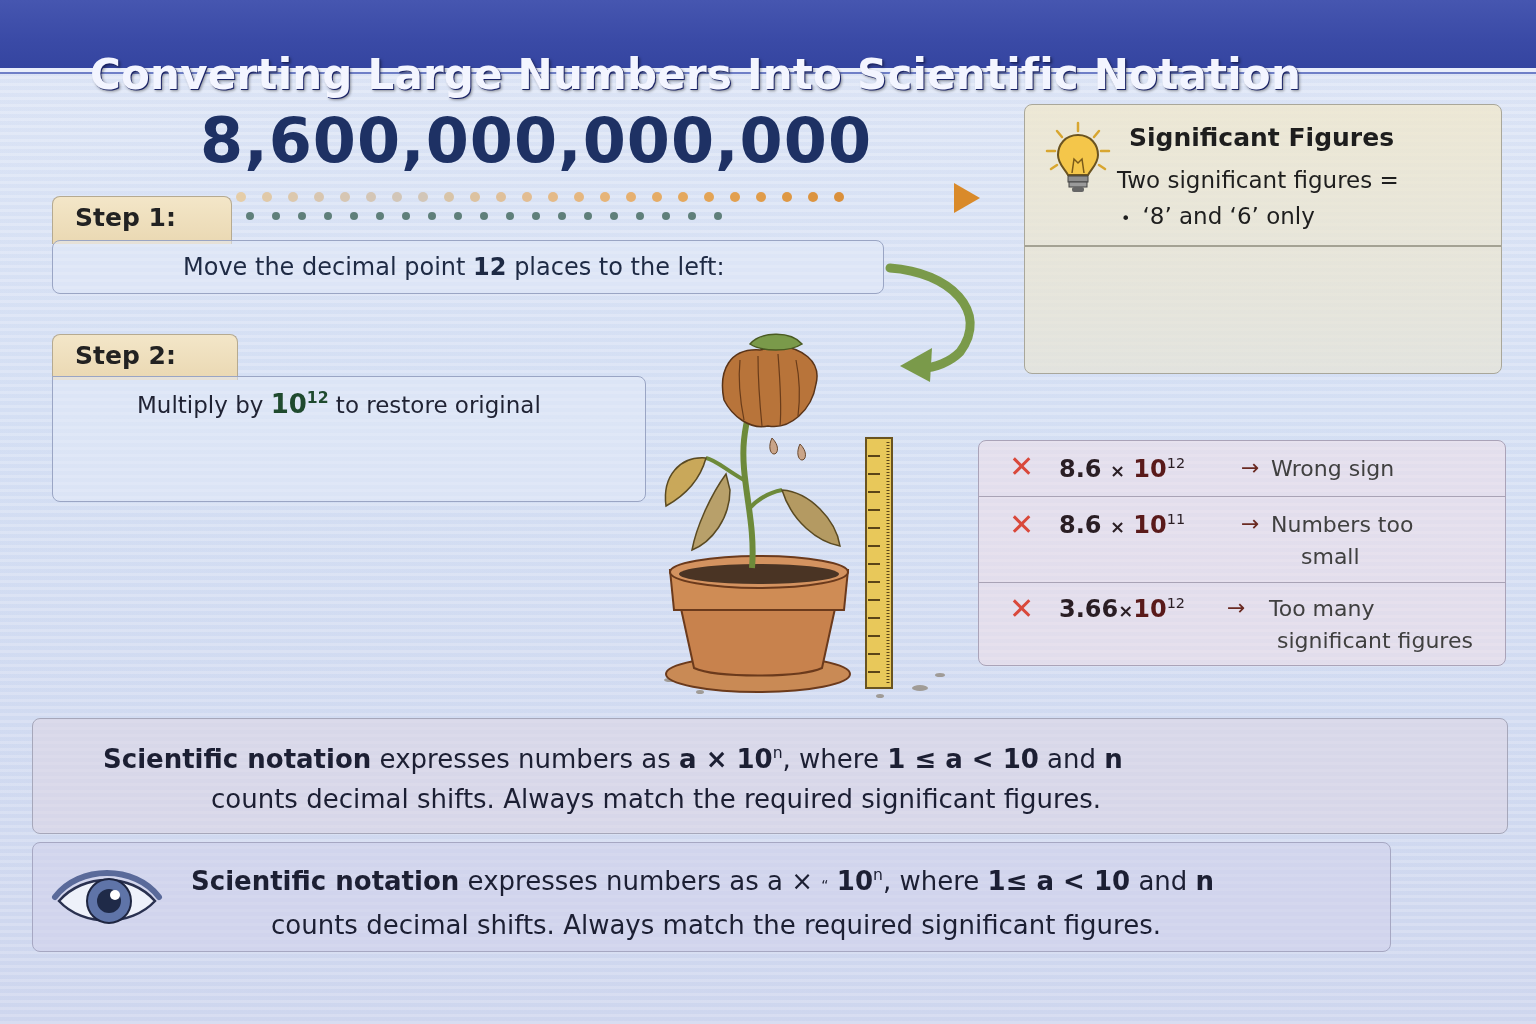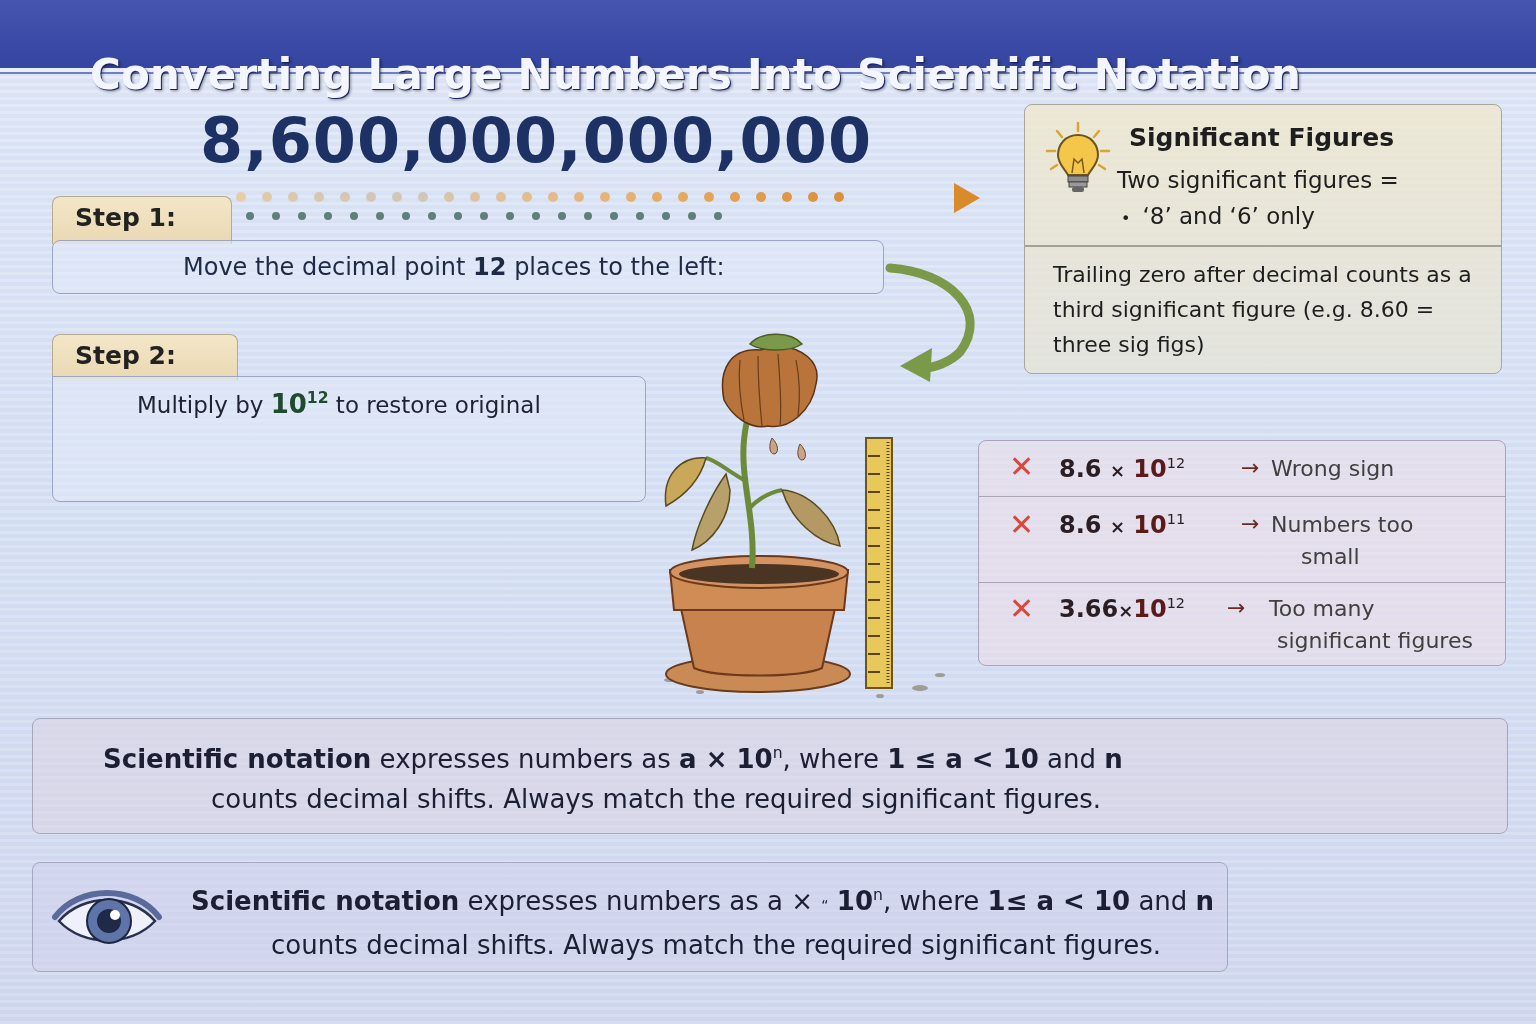--- a/index.html
+++ b/index.html
@@ -84,21 +84,21 @@
     left: 32px; top: 718px; width: 1476px; height: 116px;
     background: rgba(220,214,228,0.6); border-color: #a6a7ba;
   }
   .summary-text {
     position: absolute; left: 70px; top: 20px; width: 1340px; text-align: left;
     font-family: "DejaVu Sans", sans-serif; font-size: 26px; line-height: 40px; color: #1c1f33;
   }
   .summary-text .l2 { display: block; padding-left: 108px; }
   .summary-text b { font-weight: 700; }
   .eye-box {
-    left: 32px; top: 862px; width: 1196px; height: 110px;
+    left: 32px; top: 842px; width: 1359px; height: 110px;
     background: rgba(210,210,235,0.6); border-color: #a6a7c2;
   }
   .eye-icon { position: absolute; left: 16px; top: 20px; width: 116px; height: 70px; }
   .eye-text {
     position: absolute; left: 158px; top: 18px; width: 1300px;
     font-family: "DejaVu Sans", sans-serif; font-size: 26px; line-height: 40px; color: #1c1f33;
   }
   .eye-text .l2 { display: block; padding-left: 80px; }
   .eye-text b { font-weight: 700; }
   .illustration { position: absolute; left: 640px; top: 260px; width: 360px; height: 440px; }
@@ -199,21 +199,20 @@
     <rect x="25" y="55" width="20" height="6" fill="#8e8e8e" stroke="#444" stroke-width="1"></rect>
     <rect x="26" y="61" width="18" height="5" fill="#9a9a9a" stroke="#444" stroke-width="1"></rect>
     <rect x="29" y="66" width="12" height="5" rx="2" fill="#666"></rect>
   </svg>
   <div class="sig-title">Significant Figures</div>
   <div class="sig-line1">Two significant figures =</div>
   <div class="sig-line2">
     <span style="font-size:16px; margin-right:12px;">•</span><span>‘8’ and ‘6’ only</span>
   </div>
   <div class="sig-divider"></div>
-  <div class="sig-note">Trailing zero after decimal counts as a third significant figure (e.g. 8.60 = three sig figs)</div>
 </div>
 
 <svg class="curve-arrow" viewBox="0 0 110 120">
   <path d="M10 6 C70 10 110 50 80 90 C70 100 55 106 42 106" fill="none" stroke="#7a9a4a" stroke-width="9" stroke-linecap="round"></path>
   <polygon points="20,104 52,86 50,120" fill="#7a9a4a"></polygon>
 </svg>
 
 <svg class="illustration" viewBox="0 0 360 440">
 
   <g fill="#8a8070" opacity="0.7">

